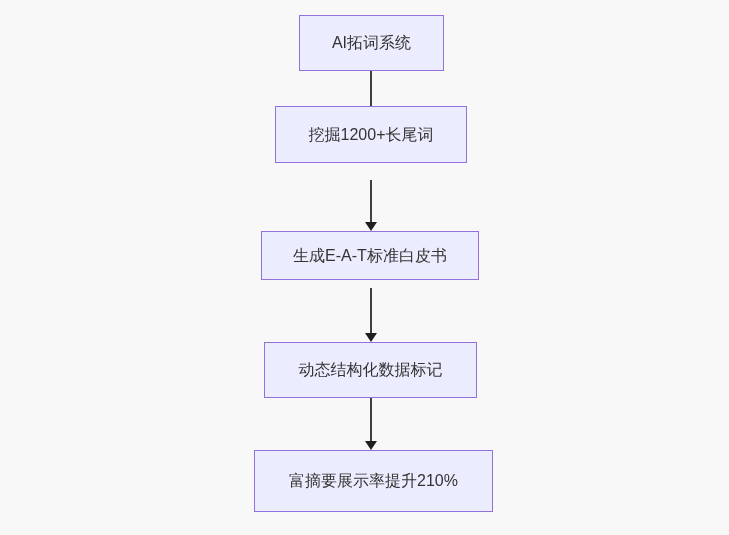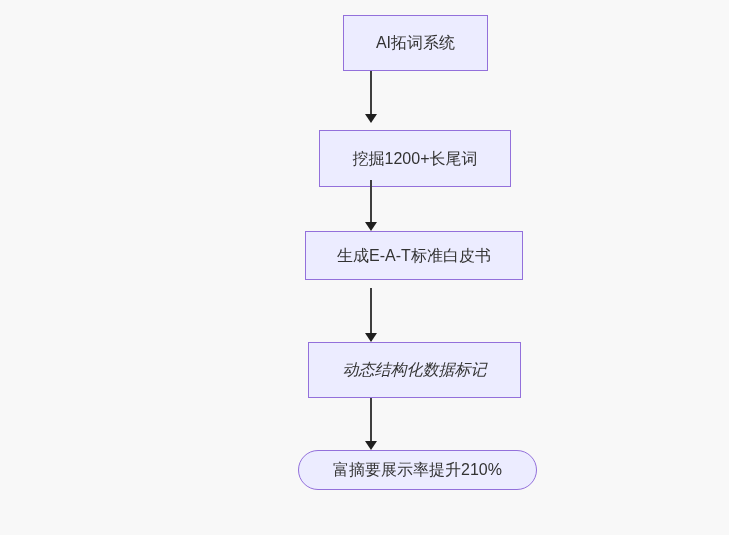--- a/index.html
+++ b/index.html
@@ -22,27 +22,26 @@
     background: #ececff;
     border: 1px solid #9370db;
     color: #333333;
     font-size: 16px;
     line-height: 1.2;
     display: flex;
     align-items: center;
     justify-content: center;
     text-align: center;
     white-space: nowrap;
-    margin-left: 44px;
   }
   .node-1 { left: 299px; top: 15px;  width: 145px; height: 56px; }
-  .node-2 { left: 275px; top: 130px; width: 192px; height: 57px; }
+  .node-2 { left: 275px; top: 106px; width: 192px; height: 57px; }
   .node-3 { left: 261px; top: 231px; width: 218px; height: 49px; }
-  .node-4 { left: 264px; top: 342px; width: 213px; height: 56px; font-style: italic; }
-  .node-5 { left: 254px; top: 450px; width: 239px; height: 40px; border-radius: 22px; }
+  .node-4 { left: 264px; top: 342px; width: 213px; height: 56px; }
+  .node-5 { left: 254px; top: 450px; width: 239px; height: 62px; }
 
   .arrow {
     position: absolute;
     left: 361px;           
     width: 20px;
     display: flex;
     flex-direction: column;
     align-items: center;
   }
   .arrow .shaft {

